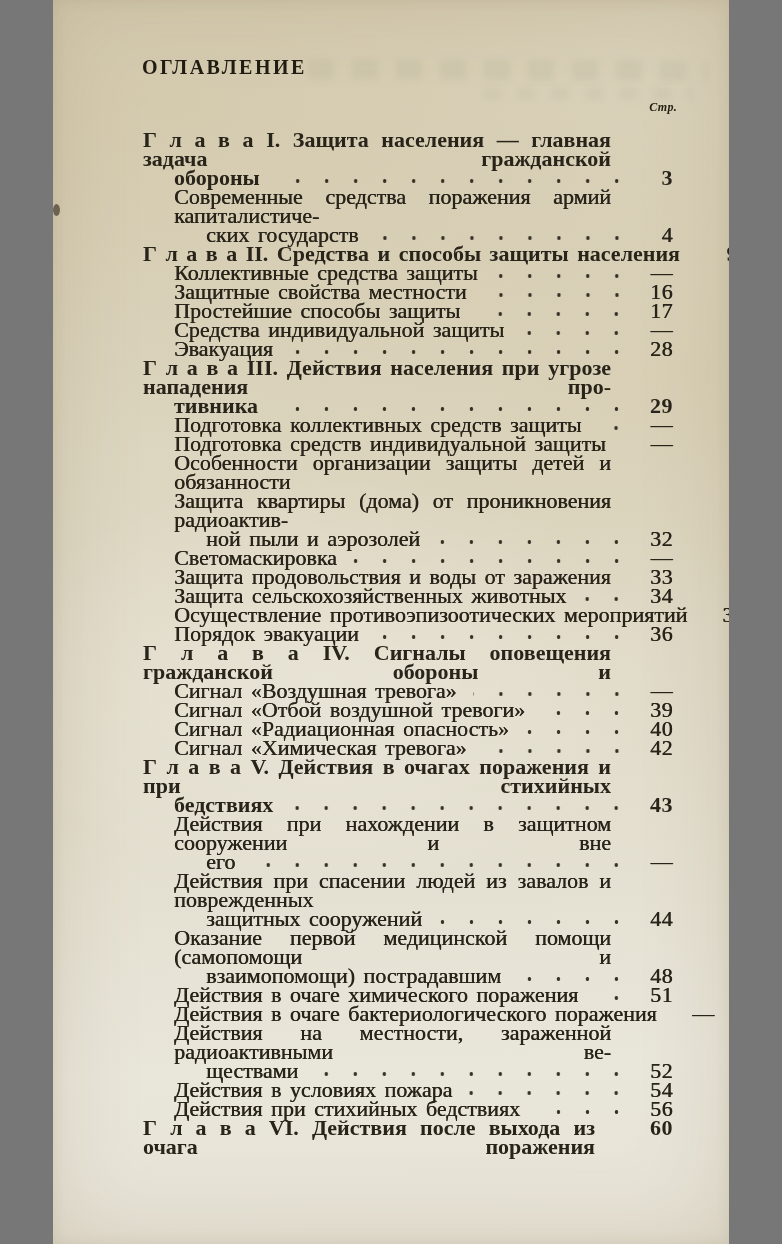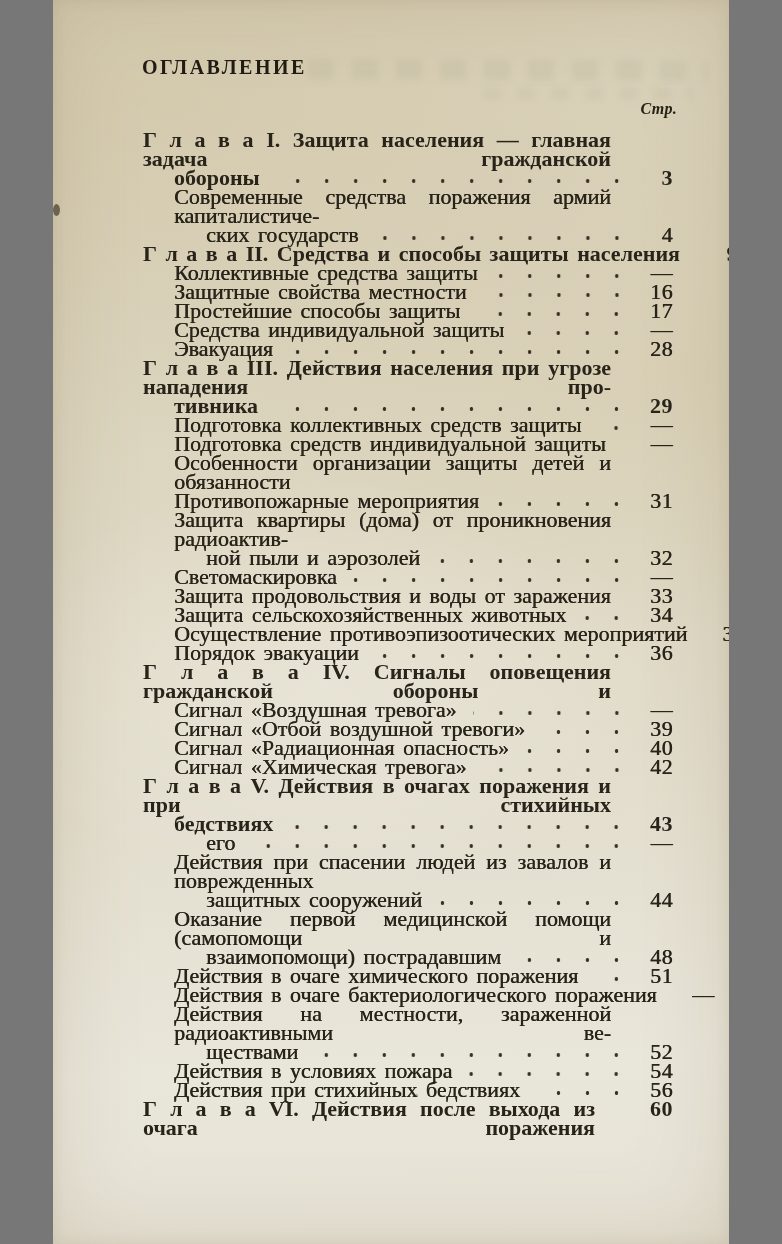--- a/index.html
+++ b/index.html
@@ -37,21 +37,21 @@
   .speck.s3{left:362px;top:1094px;width:3px;height:3px;opacity:.45;}
   .speck.s4{left:122px;top:1099px;width:2px;height:2px;opacity:.4;}
 
   .title{
     position:absolute;left:89px;top:56px;
     font-size:20px;font-weight:700;letter-spacing:2.5px;
     color:#211c12;
   }
   .col-header{
     position:absolute;right:52px;top:100px;
-    font-size:16px;font-weight:700;font-style:italic;
+    font-size:12px;font-weight:700;font-style:italic;
     letter-spacing:.3px;color:#262015;
   }
   .toc{
     position:absolute;left:90px;right:56px;top:130px;
     font-size:22px;line-height:19px;
     word-spacing:3px;
   }
   .row{display:flex;align-items:baseline;}
   .row.i0{padding-left:0;}
   .row.i1{padding-left:31px;}
@@ -146,25 +146,20 @@
         <span class="pg">—</span>
       </div>
       <div class="row i1 sub leader">
         <span class="txt">Подготовка средств индивидуальной защиты</span>
         <span class="dots"></span>
         <span class="pg">—</span>
       </div>
       <div class="row i1 sub justify">
         <span class="txt">Особенности  организации  защиты  детей  и  обязанности</span>
       </div>
-      <div class="row i1 sub leader">
-        <span class="txt">Противопожарные мероприятия</span>
-        <span class="dots"></span>
-        <span class="pg">31</span>
-      </div>
       <div class="row i1 sub justify">
         <span class="txt">Защита  квартиры  (дома)  от  проникновения  радиоактив-</span>
       </div>
       <div class="row i2 sub leader">
         <span class="txt">ной пыли и аэрозолей</span>
         <span class="dots"></span>
         <span class="pg">32</span>
       </div>
       <div class="row i1 sub leader">
         <span class="txt">Светомаскировка</span>
@@ -214,20 +209,23 @@
         <span class="dots"></span>
         <span class="pg">42</span>
       </div>
       <div class="row i0 chapter justify">
         <span class="txt">Г л а в а  V. Действия  в  очагах  поражения  и  при  стихийных</span>
       </div>
       <div class="row i1 chapter leader">
         <span class="txt">бедствиях</span>
         <span class="dots"></span>
         <span class="pg">43</span>
+      </div>
+      <div class="row i1 sub justify">
+        <span class="txt">Действия  при  нахождении  в  защитном  сооружении  и  вне</span>
       </div>
       <div class="row i2 sub leader">
         <span class="txt">его</span>
         <span class="dots"></span>
         <span class="pg">—</span>
       </div>
       <div class="row i1 sub justify">
         <span class="txt">Действия  при  спасении  людей  из  завалов  и  поврежденных</span>
       </div>
       <div class="row i2 sub leader">

